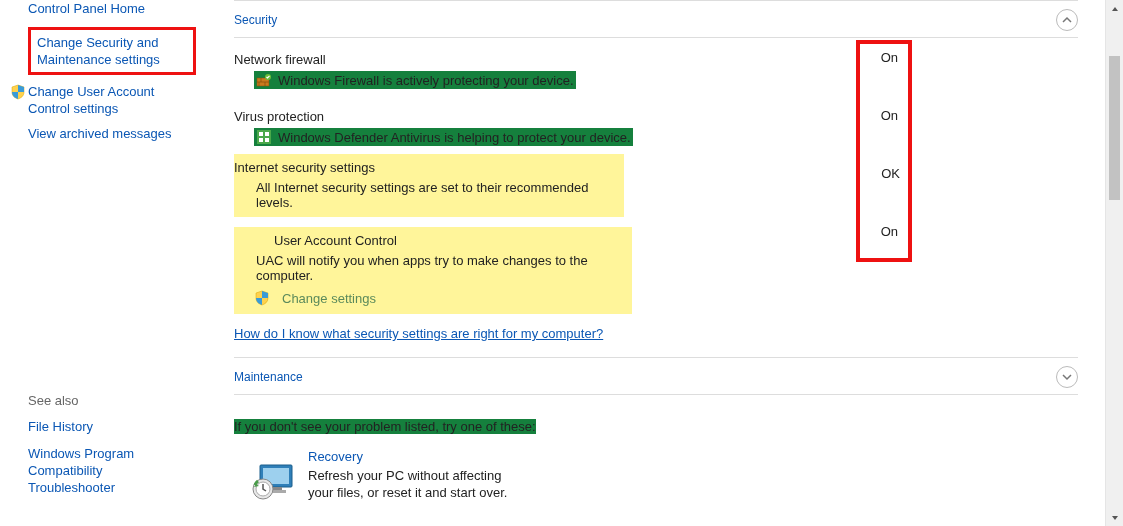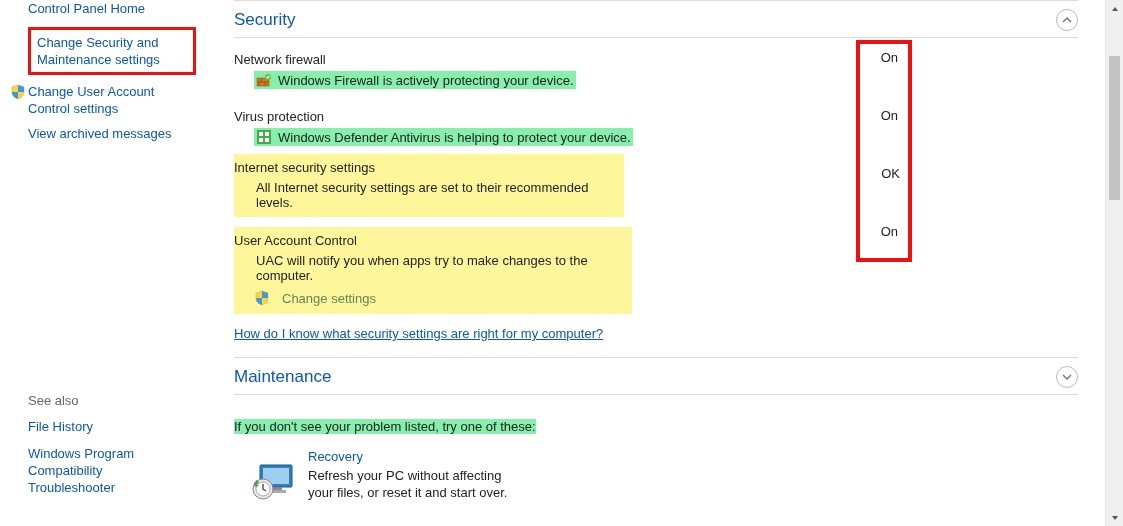--- a/index.html
+++ b/index.html
@@ -95,21 +95,21 @@
     margin-right: 17px; 
   }
   .section {
     border-bottom: 1px solid #ddd;
     padding: 8px 0 6px 0;
     display: flex;
     align-items: center;
   }
   .section-title {
     color: #0b57b4;
-    font-size: 17px;
+    font-size: 12px;
     flex: 1;
   }
   .chev-btn {
     width: 20px; height: 20px;
     border: 1px solid #bbb;
     border-radius: 50%;
     display: flex;
     align-items: center;
     justify-content: center;
     color: #777;
@@ -127,33 +127,33 @@
   .item-title {
     margin-bottom: 4px;
   }
   .item-desc {
     margin-left: 20px;
     padding: 1px 2px;
     display: inline-flex;
     align-items: center;
   }
   .hl {
-    background: #86efac;
+    background: #15803d;
   }
   .hl-block {
     background: #fff59a;
     padding: 6px 8px 6px 0;
     margin-top: 6px;
   }
   .hl-block.full {
     display: block;
     width: 390px;
     box-sizing: border-box;
   }
-  .hl-block .item-title { margin-left: 0; }
+  .hl-block .item-title { margin-left: 0; padding-left: 40px; }
   .hl-block .item-desc { margin-left: 20px; background: none;}
   .hl-block .chg-link { color: #5b8a5b; margin-left: 6px;}
   .hl-block.uac { width: 390px; padding: 6px 8px 8px 0;}
   .uac-row { display:flex; align-items:center; margin-left:20px; margin-top:6px;}
   .help-link {
     color: #0b57b4;
     text-decoration: underline;
     margin-top: 12px;
     display: inline-block;
   }

